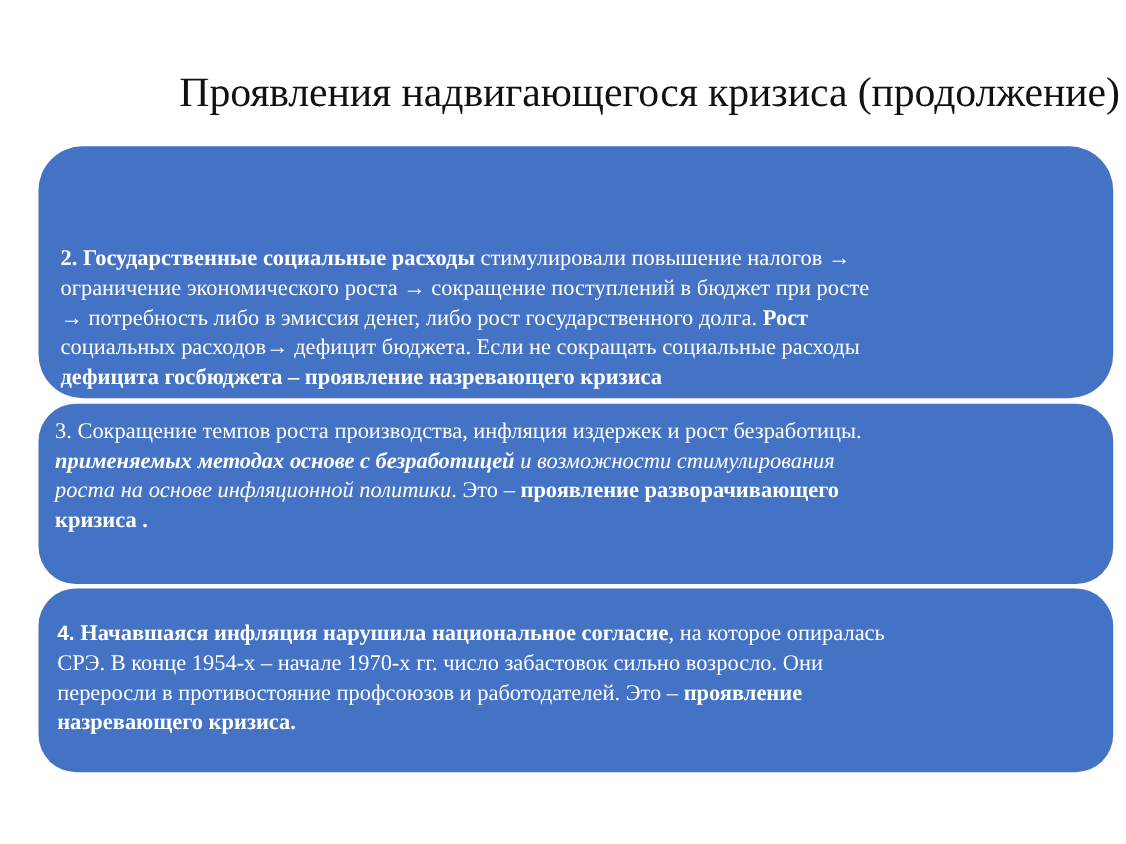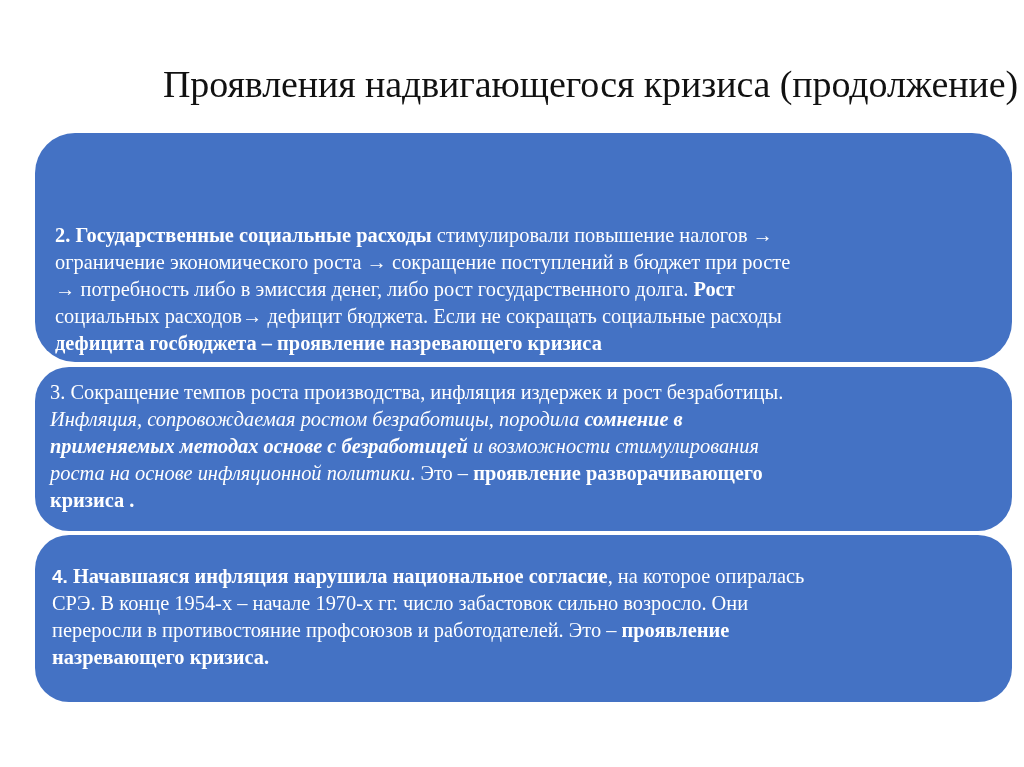--- a/index.html
+++ b/index.html
@@ -62,21 +62,20 @@
     <span class="line"><span>ограничение  экономического роста → сокращение поступлений в бюджет при росте</span></span>
     <span class="line"><span>→ потребность либо в эмиссия денег, либо рост государственного долга. </span><span class="b">Рост</span></span>
     <span class="line"><span>социальных расходов→ дефицит бюджета. Если не сокращать социальные расходы</span></span>
     <span class="line"><span class="b">дефицита госбюджета – проявление назревающего кризиса</span></span>
   </div>
 </div>
 
 <div class="box" id="box-2">
   <div class="content">
     <span class="line"><span>3. Сокращение темпов роста  производства, инфляция издержек и рост безработицы.</span></span>
-    <span class="line"><span class="i">Инфляция, сопровождаемая ростом безработицы, породила </span><span class="bi">сомнение в</span></span>
     <span class="line"><span class="bi">применяемых методах основе с безработицей</span><span class="i"> и возможности стимулирования</span></span>
     <span class="line"><span class="i">роста на основе инфляционной политики</span><span>. Это – </span><span class="b">проявление разворачивающего</span></span>
     <span class="line"><span class="b">кризиса .</span></span>
   </div>
 </div>
 
 <div class="box" id="box-3">
   <div class="content">
     <span class="line"><span class="sans-num">4.</span><span class="b"> Начавшаяся инфляция нарушила национальное согласие</span><span>, на которое опиралась</span></span>
     <span class="line"><span>СРЭ. В конце 1954-х – начале 1970-х гг. число забастовок сильно возросло. Они</span></span>

